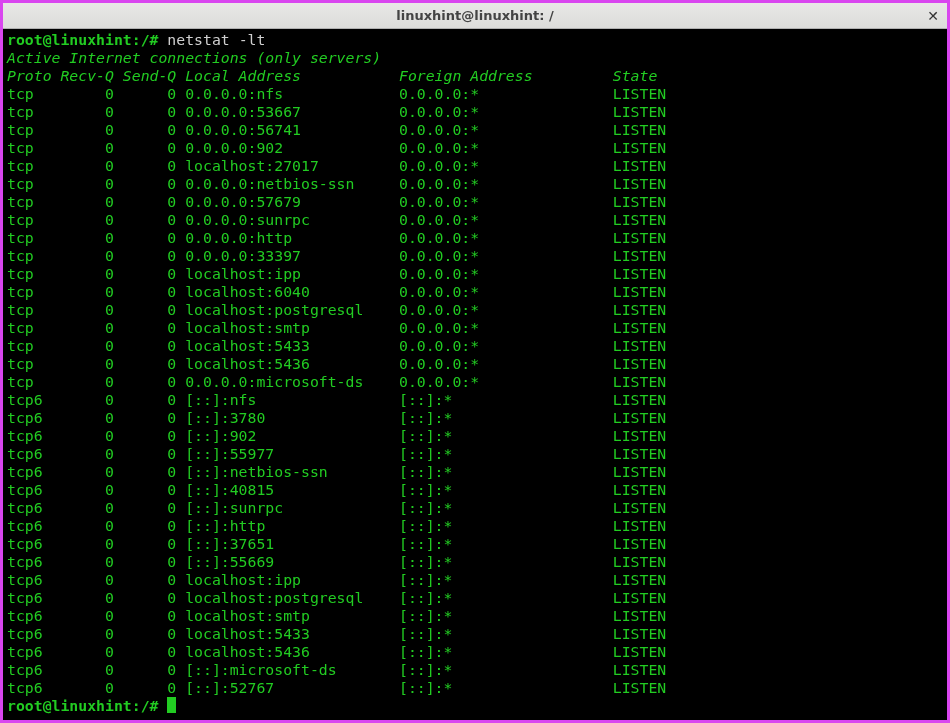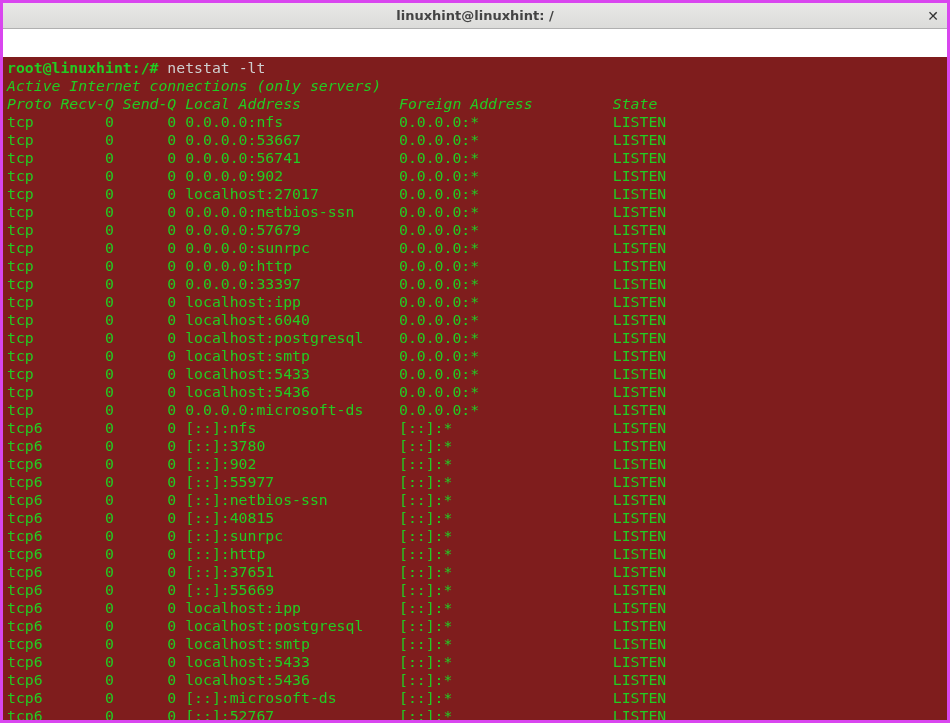--- a/index.html
+++ b/index.html
@@ -39,28 +39,27 @@
       display: flex;
       align-items: center;
       justify-content: center;
       cursor: pointer;
       color: #333;
       font-size: 14px;
       font-weight: bold;
     }
     .terminal {
       flex: 1;
-      background: #7f1d1d;
+      background: #000000;
       color: #22cc22;
       padding: 2px 4px;
       font-size: 14.8px;
       line-height: 18px;
       white-space: pre;
       overflow: hidden;
-      margin-top: 28px;
     }
     .prompt { color: #22cc22; font-weight: bold; }
     .cmd { color: #cfcfcf; }
     .hdr { color: #22cc22; font-style: italic; }
     .row { display: block; }
     .cursor {
       display: inline-block;
       width: 9px;
       height: 16px;
       background: #22cc22;

